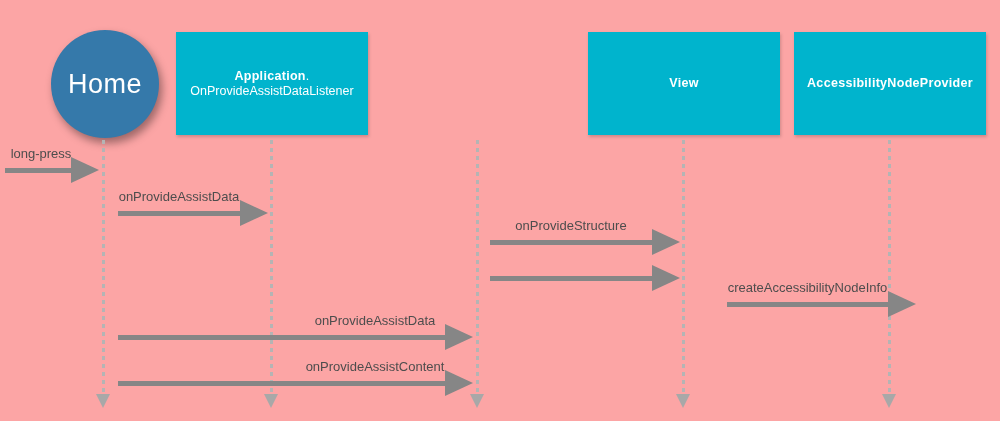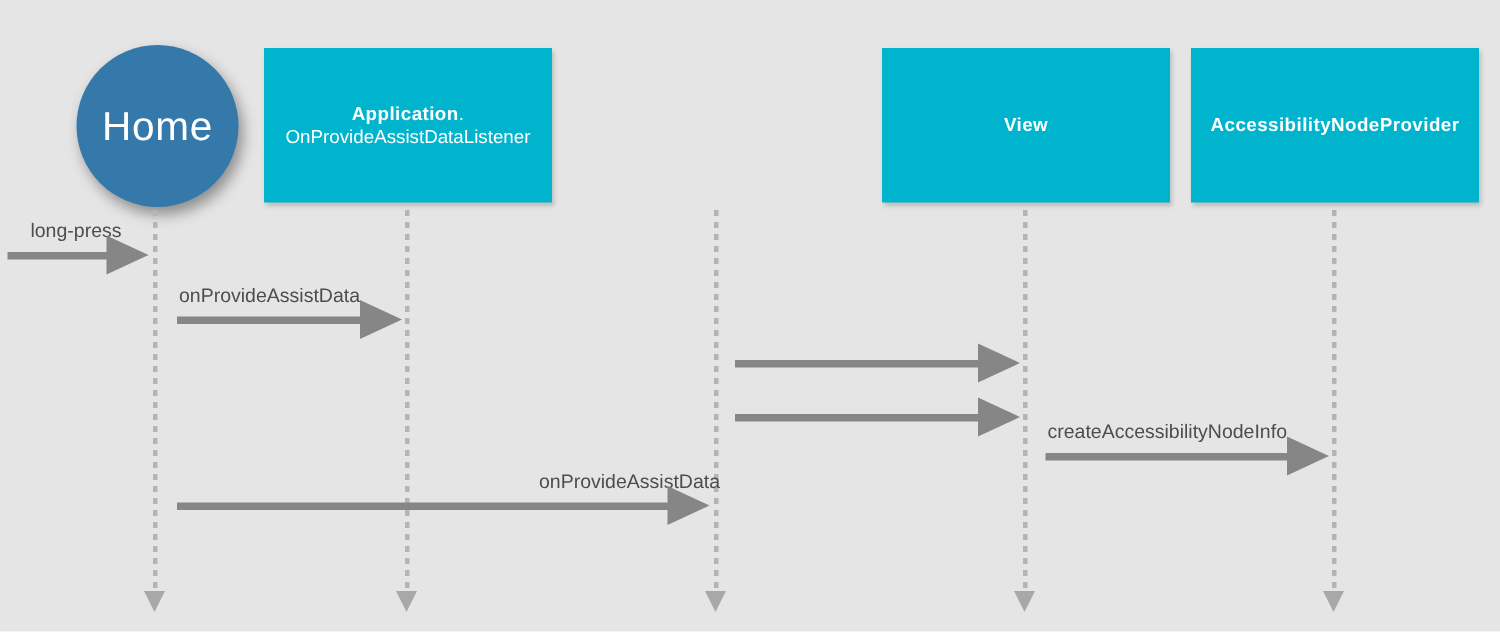--- a/index.html
+++ b/index.html
@@ -1,17 +1,17 @@
 <!DOCTYPE html>
 <html style="--box-fill: #00b4cd; --circle-fill: #3579aa; --arrow: #868686; --label-text: #4d4d4d; --lifeline: #b4b4b4;"><head>
 <meta charset="utf-8">
 <style>
   html,body{margin:0;padding:0;background:#fff;}
   .canvas{
-    position:relative;width:1000px;height:421px;background:#e5e5e5;
+    position:relative;width:1000px;height:421px;background:#fca5a5;
     font-family:"Liberation Sans",sans-serif;overflow:hidden;
   }
   
   .actor-circle{
     position:absolute;left:51px;top:30px;width:108px;height:108px;border-radius:50%;
     background:var(--circle-fill,#3579aa);
     box-shadow:3px 5px 9px rgba(0,0,0,.38);
     display:flex;align-items:center;justify-content:center;
     color:#fff;font-size:27px;font-weight:400;letter-spacing:.5px;
   }
@@ -38,21 +38,21 @@
   
   .msg{position:absolute;height:26px;}
   .msg-shaft{position:absolute;left:0;right:24px;top:11px;height:5px;background:var(--arrow,#868686);}
   .msg-head{
     position:absolute;right:0;top:0;width:0;height:0;
     border-top:13px solid transparent;border-bottom:13px solid transparent;
     border-left:28px solid var(--arrow,#868686);
   }
   .msg-label{
     position:absolute;bottom:22px;font-size:13px;color:var(--label-text,#4d4d4d);
-    text-align:right;white-space:nowrap;
+    text-align:center;white-space:nowrap;
   }
 </style>
 </head>
 <body>
 
 <div class="canvas">
 
   <div class="actor-circle">
     <span>Home</span>
   </div>
@@ -92,35 +92,41 @@
     <div class="msg-head"></div>
   </div>
 
   <div class="msg" style="left:118px;top:200px;width:150px">
     <span class="msg-label" style="left:0;width:122px">onProvideAssistData</span>
     <div class="msg-shaft"></div>
     <div class="msg-head"></div>
   </div>
 
   <div class="msg" style="left:490px;top:229px;width:190px">
+    <span class="msg-label" style="left:0;width:162px">onProvideStructure</span>
     <div class="msg-shaft"></div>
     <div class="msg-head"></div>
   </div>
 
   <div class="msg" style="left:490px;top:265px;width:190px">
     <div class="msg-shaft"></div>
     <div class="msg-head"></div>
   </div>
 
-  <div class="msg" style="left:697px;top:291px;width:189px">
+  <div class="msg" style="left:727px;top:291px;width:189px">
     <span class="msg-label" style="left:0;width:161px">createAccessibilityNodeInfo</span>
     <div class="msg-shaft"></div>
     <div class="msg-head"></div>
   </div>
 
   <div class="msg" style="left:118px;top:324px;width:355px">
     <span class="msg-label" style="left:152px;width:210px">onProvideAssistData</span>
     <div class="msg-shaft"></div>
     <div class="msg-head"></div>
   </div>
 
+  <div class="msg" style="left:118px;top:370px;width:355px">
+    <span class="msg-label" style="left:152px;width:210px">onProvideAssistContent</span>
+    <div class="msg-shaft"></div>
+    <div class="msg-head"></div>
+  </div>
 
 </div>
 
 </body></html>

